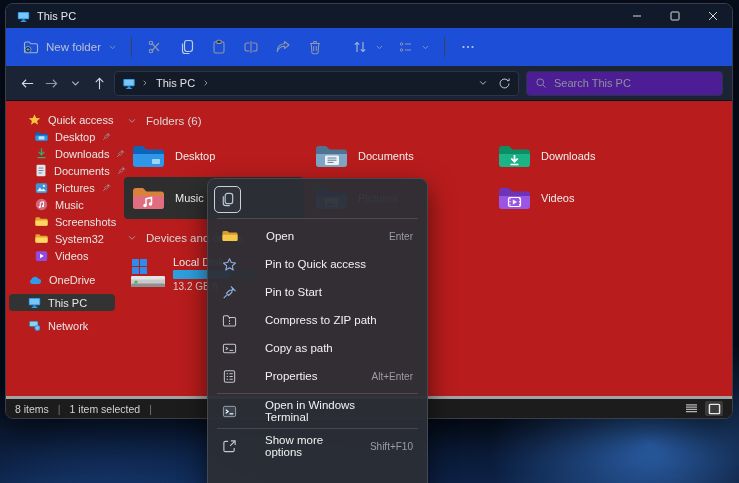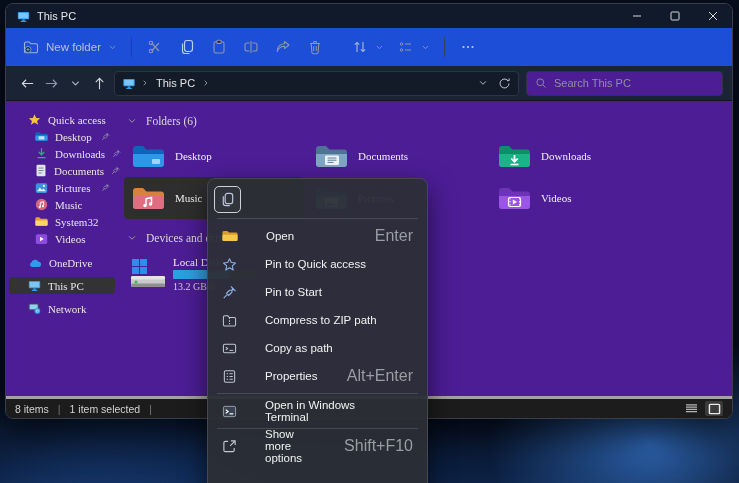--- a/index.html
+++ b/index.html
@@ -34,21 +34,21 @@
 
   .addressrow { height:35px; flex:0 0 auto; background:#1b2434; display:flex; align-items:center; padding:0 9px; border-bottom:1px solid #0e1420; }
   .nav-btn { width:24px; height:24px; display:flex; align-items:center; justify-content:center; color:#cdd3dd; border-radius:4px; }
   .address-box { flex:1; height:25px; background:#141b28; border:1px solid #2b3547; border-radius:4px; display:flex; align-items:center; padding:0 7px; margin:0 7px 0 3px; gap:5px; }
   .address-box .crumb { font-size:11px; color:#e2e2e2; padding:0 2px; }
   .addr-right { margin-left:auto; display:flex; align-items:center; gap:10px; color:#aeb6c4; }
   .search-box { width:197px; height:25px; background:#4c1d95; border:1px solid #2b3547; border-radius:4px; display:flex; align-items:center; padding:0 8px; gap:7px; }
   .search-box input { background:transparent; border:none; outline:none; color:#cfcfcf; font-size:11px; width:100%; font-family:"Liberation Sans", sans-serif; }
   .search-box input::placeholder { color:#8d929b; }
 
-  .winbody { flex:1; display:flex; min-height:0; background:#4c1d95; position:relative;font-family:Liberation Serif, serif; }
+  .winbody { flex:1; display:flex; min-height:0; background:#b91c1c; position:relative; }
 
   
   .sidebar { width:112px; flex:0 0 auto; padding-top:10px; }
   .side-item { height:17px; display:flex; align-items:center; gap:7px; font-size:11px; color:#e6e6e6; padding-left:19px; margin:0 3px; border-radius:4px; }
   .side-item.child { padding-left:26px; }
   .side-item.sel { background:#333333; }
   .side-item .pin { margin-left:auto; margin-right:5px; display:flex; }
   .gap7 { margin-top:7px; }
   .gap6 { margin-top:6px; }
 
@@ -76,21 +76,21 @@
   
   .context-menu {
     position:absolute; left:207px; top:178px; width:221px; height:330px;
     background:rgba(43,46,54,0.95); border:1px solid #45484e; border-radius:8px;
     box-shadow:0 10px 26px rgba(0,0,0,.55); padding:4px; z-index:50;
   }
   .menu-strip { height:32px; display:flex; align-items:center; padding-left:2px; }
   .strip-btn { width:27px; height:27px; border:1.5px solid #ccd1d9; border-radius:5px; display:flex; align-items:center; justify-content:center; background:rgba(255,255,255,0.03); }
   .menu-divider { height:1px; background:rgba(255,255,255,0.14); margin:3px 5px; }
   .menu-item { height:28px; display:flex; align-items:center; gap:28px; padding:0 10px; border-radius:4px; font-size:11.5px; color:#f2f2f2; }
-  .menu-item .shortcut { margin-left:auto; font-size:16px; color:#9a9da4; }
+  .menu-item .shortcut { margin-left:auto; font-size:10px; color:#9a9da4; }
 
   svg { display:block; flex:0 0 auto; }
 </style>
 </head>
 <body>
 
 <div class="window">
 
   <div class="titlebar">
     <svg width="13" height="13" viewBox="0 0 16 16">
@@ -311,20 +311,27 @@
           </span>
       </div>
       <div class="side-item child">
         <svg width="13" height="13" viewBox="0 0 16 16">
             <circle cx="8" cy="8" r="7" fill="#d4687a"></circle>
             <path d="M6.5 11 V5.5 L10.5 4.5 V10" stroke="#fff" stroke-width="1.2" fill="none"></path>
             <circle cx="5.8" cy="11" r="1.3" fill="#fff"></circle>
             <circle cx="9.8" cy="10" r="1.3" fill="#fff"></circle>
           </svg>
         <span>Music</span>
+      </div>
+      <div class="side-item child">
+        <svg width="13" height="11" viewBox="0 0 33 27">
+            <path d="M1 6 a3 3 0 0 1 3 -3 h7 l3.5 3.5 H29 a3 3 0 0 1 3 3 V21 a3 3 0 0 1 -3 3 H4 a3 3 0 0 1 -3 -3 Z" fill="#e0a32e"></path>
+            <path d="M1 11 h31 V21 a3 3 0 0 1 -3 3 H4 a3 3 0 0 1 -3 -3 Z" fill="#fdd663"></path>
+          </svg>
+        <span>Screenshots</span>
       </div>
       <div class="side-item child">
         <svg width="13" height="11" viewBox="0 0 33 27">
             <path d="M1 6 a3 3 0 0 1 3 -3 h7 l3.5 3.5 H29 a3 3 0 0 1 3 3 V21 a3 3 0 0 1 -3 3 H4 a3 3 0 0 1 -3 -3 Z" fill="#e0a32e"></path>
             <path d="M1 11 h31 V21 a3 3 0 0 1 -3 3 H4 a3 3 0 0 1 -3 -3 Z" fill="#fdd663"></path>
           </svg>
         <span>System32</span>
       </div>
       <div class="side-item child">
         <svg width="13" height="12" viewBox="0 0 16 14">

